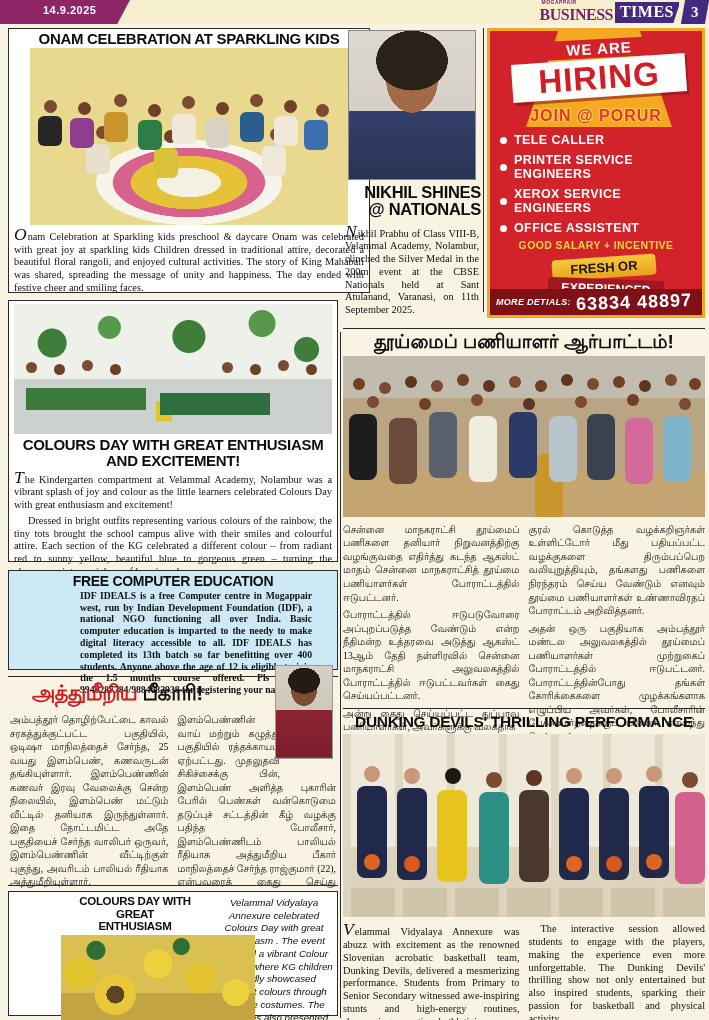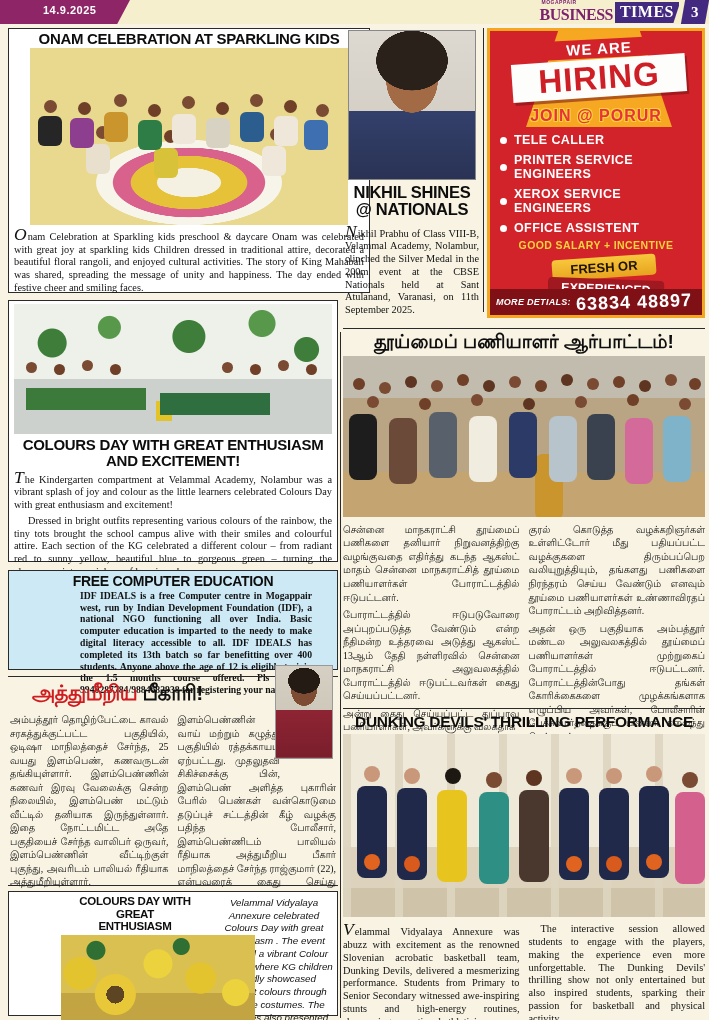--- a/index.html
+++ b/index.html
@@ -116,21 +116,21 @@
   
   .nik { left:343px; top:28px; width:138px; height:298px; background:transparent; }
   .nik-photo {
     width:128px; height:150px; margin:2px auto 4px auto; border:1px solid #888;
     background:
       radial-gradient(ellipse 36px 30px at 50% 20%, #2a211b 0 99%, transparent 100%),
       radial-gradient(ellipse 26px 33px at 50% 33%, #a26b46 0 99%, transparent 100%),
       linear-gradient(#33406b,#2a3355) no-repeat 50% 100% / 100% 46%,
       linear-gradient(#ddd8d0,#cfc9bf);
   }
-  .nik .hl { font-size:16.5px; }
+  .nik .hl { font-size:16.5px;text-align:right; }
   .nik .body-txt { margin-top:6px; padding:0 2px; }
   
   .ad { left:487px; top:28px; width:218px; height:290px; background:#d2232a; border:3px solid #f2a71f; overflow:hidden;
         font-family:"Liberation Sans", sans-serif; }
   .ad-trap { position:absolute; left:36px; top:0; width:146px; height:96px; background:#f7a823; clip-path:polygon(22% 0, 78% 0, 100% 100%, 0 100%); }
   .ad-weare { position:absolute; left:54px; top:8px; width:110px; background:#d2232a; color:#fff; font-weight:bold; font-size:15px;
               text-align:center; transform:rotate(-3deg); padding:1px 0; letter-spacing:1px; }
   .ad-hiring { position:absolute; left:22px; top:28px; width:174px; background:#fdfdfb; color:#cf1f26; font-weight:bold; font-size:33px;
                text-align:center; transform:rotate(-4deg); letter-spacing:1px; box-shadow:2px 3px 0 rgba(120,20,20,.55); }
   .ad-join { position:absolute; left:0; top:76px; width:100%; text-align:center; color:#e8323c; font-weight:bold; font-size:16px;

